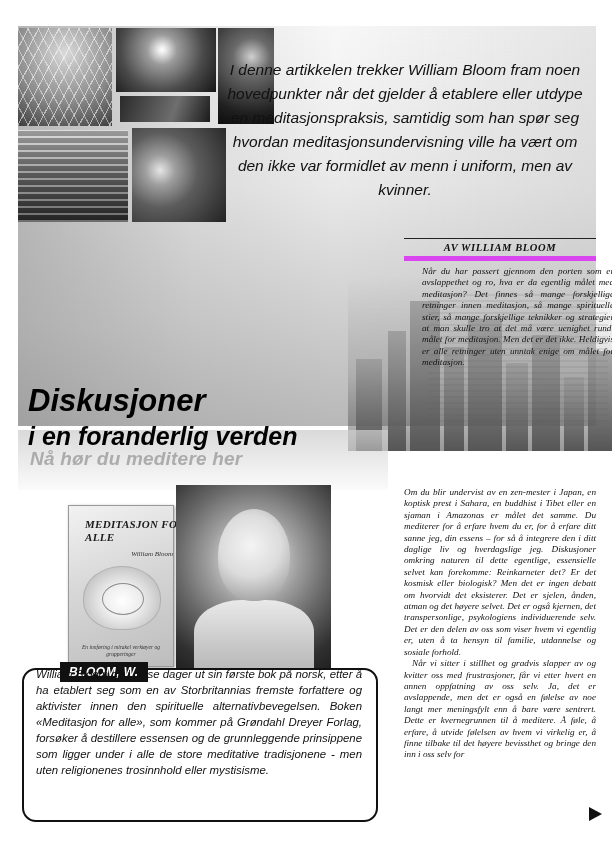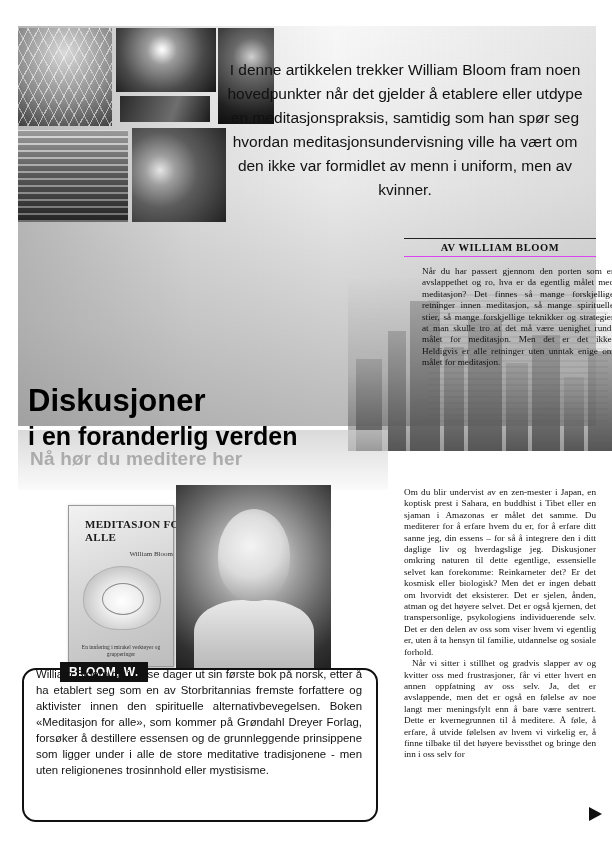--- a/index.html
+++ b/index.html
@@ -16,20 +16,21 @@
     color: #111;
   }
 
   
   .page {
     position: absolute;
     left: 0; top: 0;
     width: 612px;
     height: 845px;
     background: #ffffff;
+    font-style: italic;
   }
 
   
   .montage {
     position: absolute;
     left: 18px; top: 26px;
     width: 578px; height: 400px;
     background:
       linear-gradient(180deg, rgba(210,210,210,0.0) 0%, rgba(190,190,190,0.25) 40%, rgba(170,170,170,0.55) 75%, rgba(150,150,150,0.65) 100%),
       linear-gradient(90deg, rgba(120,120,120,0.55) 0%, rgba(180,180,180,0.35) 30%, rgba(225,225,225,0.25) 55%, rgba(190,190,190,0.40) 100%);
@@ -203,21 +204,21 @@
     color: #111;
     font-weight: 500;
   }
 
   
   .byline {
     position: absolute;
     left: 404px; top: 238px;
     width: 192px;
     border-top: 1px solid #222;
-    border-bottom: 1px solid #d946ef;
+    border-bottom: 5px solid #d946ef;
     padding: 3px 0 3px 0;
     font-family: "Liberation Serif", serif;
     font-variant: small-caps;
     font-weight: bold;
     font-size: 10.5px;
     letter-spacing: .6px;
     text-align: center;
     color: #111;
   }
 

